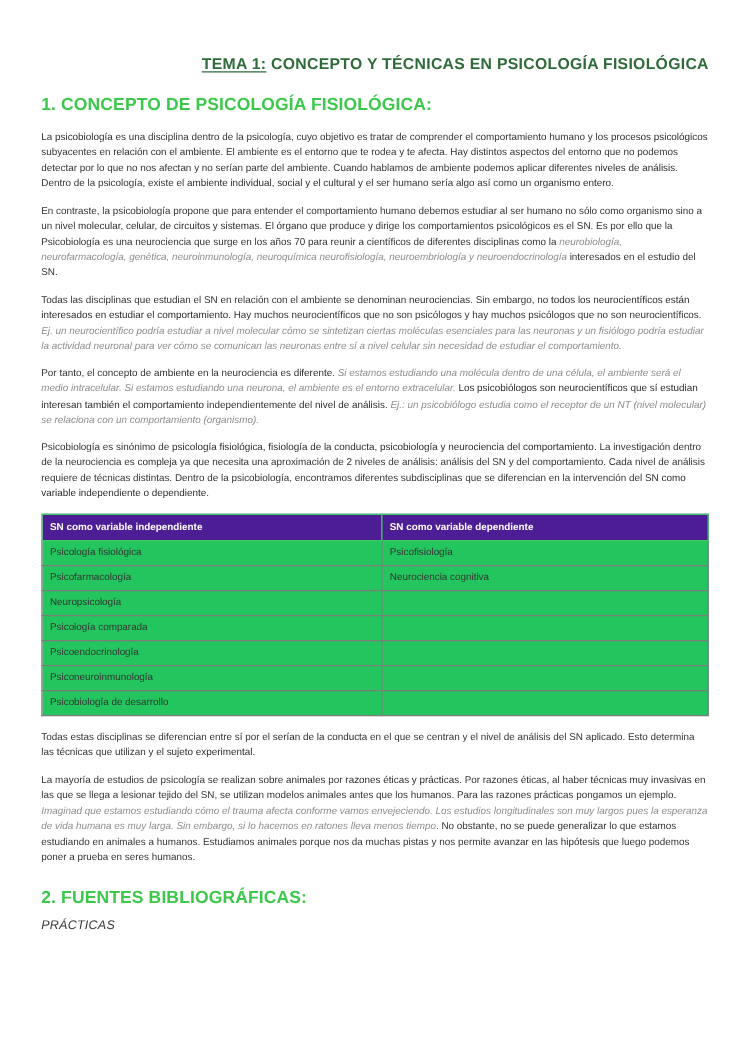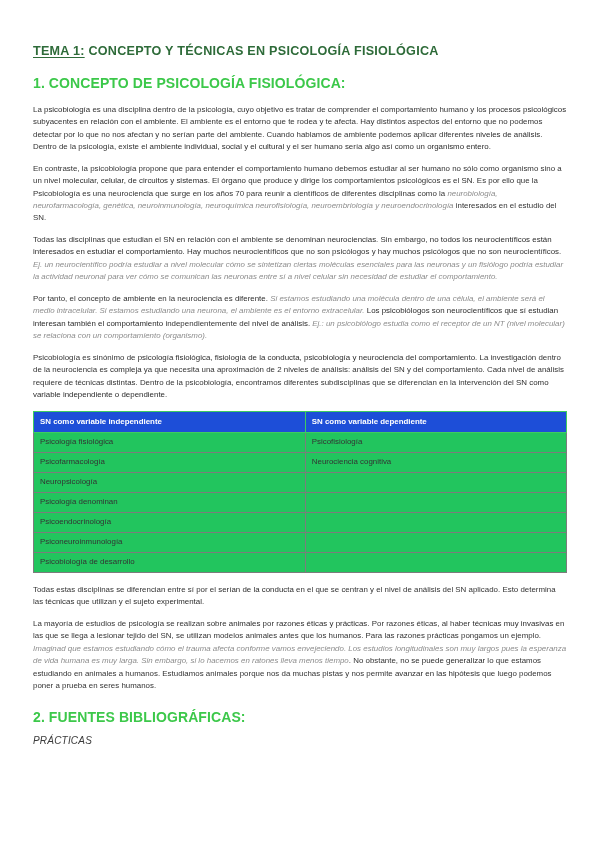--- a/index.html
+++ b/index.html
@@ -18,21 +18,21 @@
     width: 600px;
     height: 848px;
     box-sizing: border-box;
     padding: 40px 33px 0 33px;
     position: relative;
     background: #ffffff;
   }
 
   
   .doc-title {
-    text-align: left;
+    text-align: right;
     font-size: 12.6px;
     font-weight: bold;
     color: #2e6b39;
     letter-spacing: 0.25px;
     font-variant: small-caps;
     margin: 4px 0 16px 0;
     line-height: 1.2;
   }
   .doc-title .u {
     text-decoration: underline;
@@ -80,21 +80,21 @@
   table.subdisc td {
     border: 1px solid #7c7c7c;
     padding: 4px 6px;
     font-size: 7.9px;
     text-align: left;
     vertical-align: middle;
     height: 11px;
     line-height: 1.3;
   }
   table.subdisc th {
-    background: #1d4ed8;
+    background: #4c1d95;
     color: #ffffff;
     font-weight: bold;
     border-color: #3ecc5f;
     height: 12px;
   }
   table.subdisc td {
     color: #333333;
     background: #22c55e;
   }
   col.c1 { width: 51%; }
@@ -158,21 +158,21 @@
       </tr>
       <tr>
         <td>Psicofarmacología</td>
         <td>Neurociencia cognitiva</td>
       </tr>
       <tr>
         <td>Neuropsicología</td>
         <td></td>
       </tr>
       <tr>
-        <td>Psicología denominan</td>
+        <td>Psicología comparada</td>
         <td></td>
       </tr>
       <tr>
         <td>Psicoendocrinología</td>
         <td></td>
       </tr>
       <tr>
         <td>Psiconeuroinmunología</td>
         <td></td>
       </tr>

